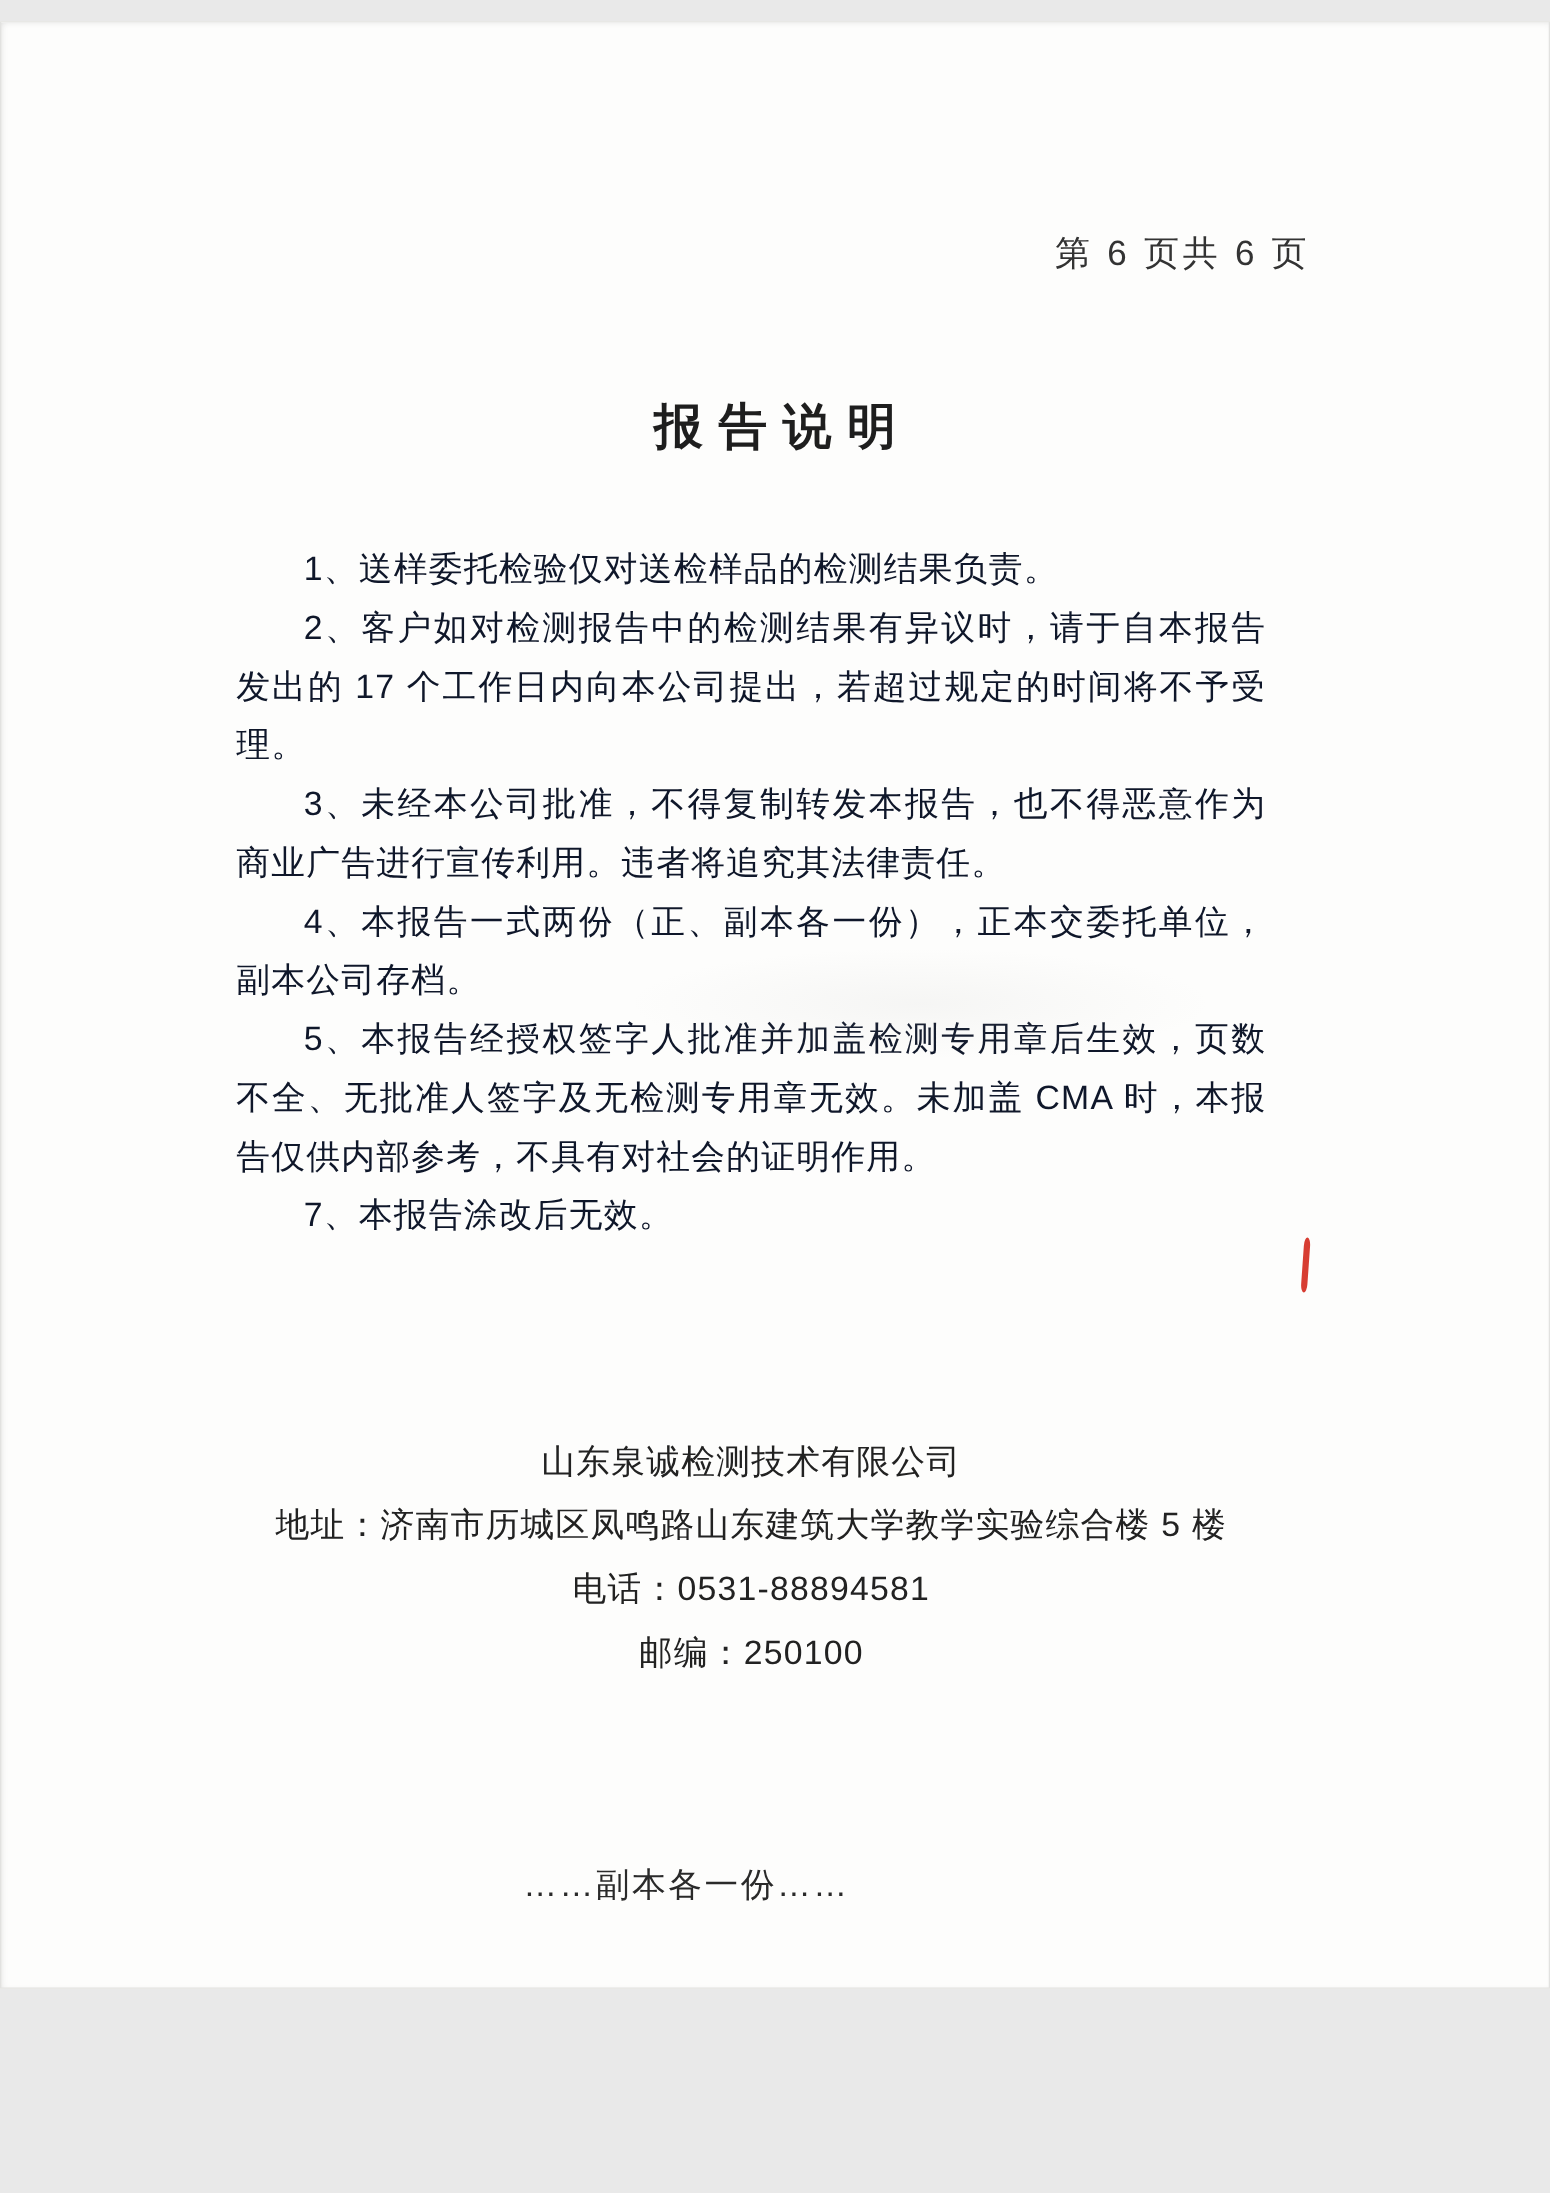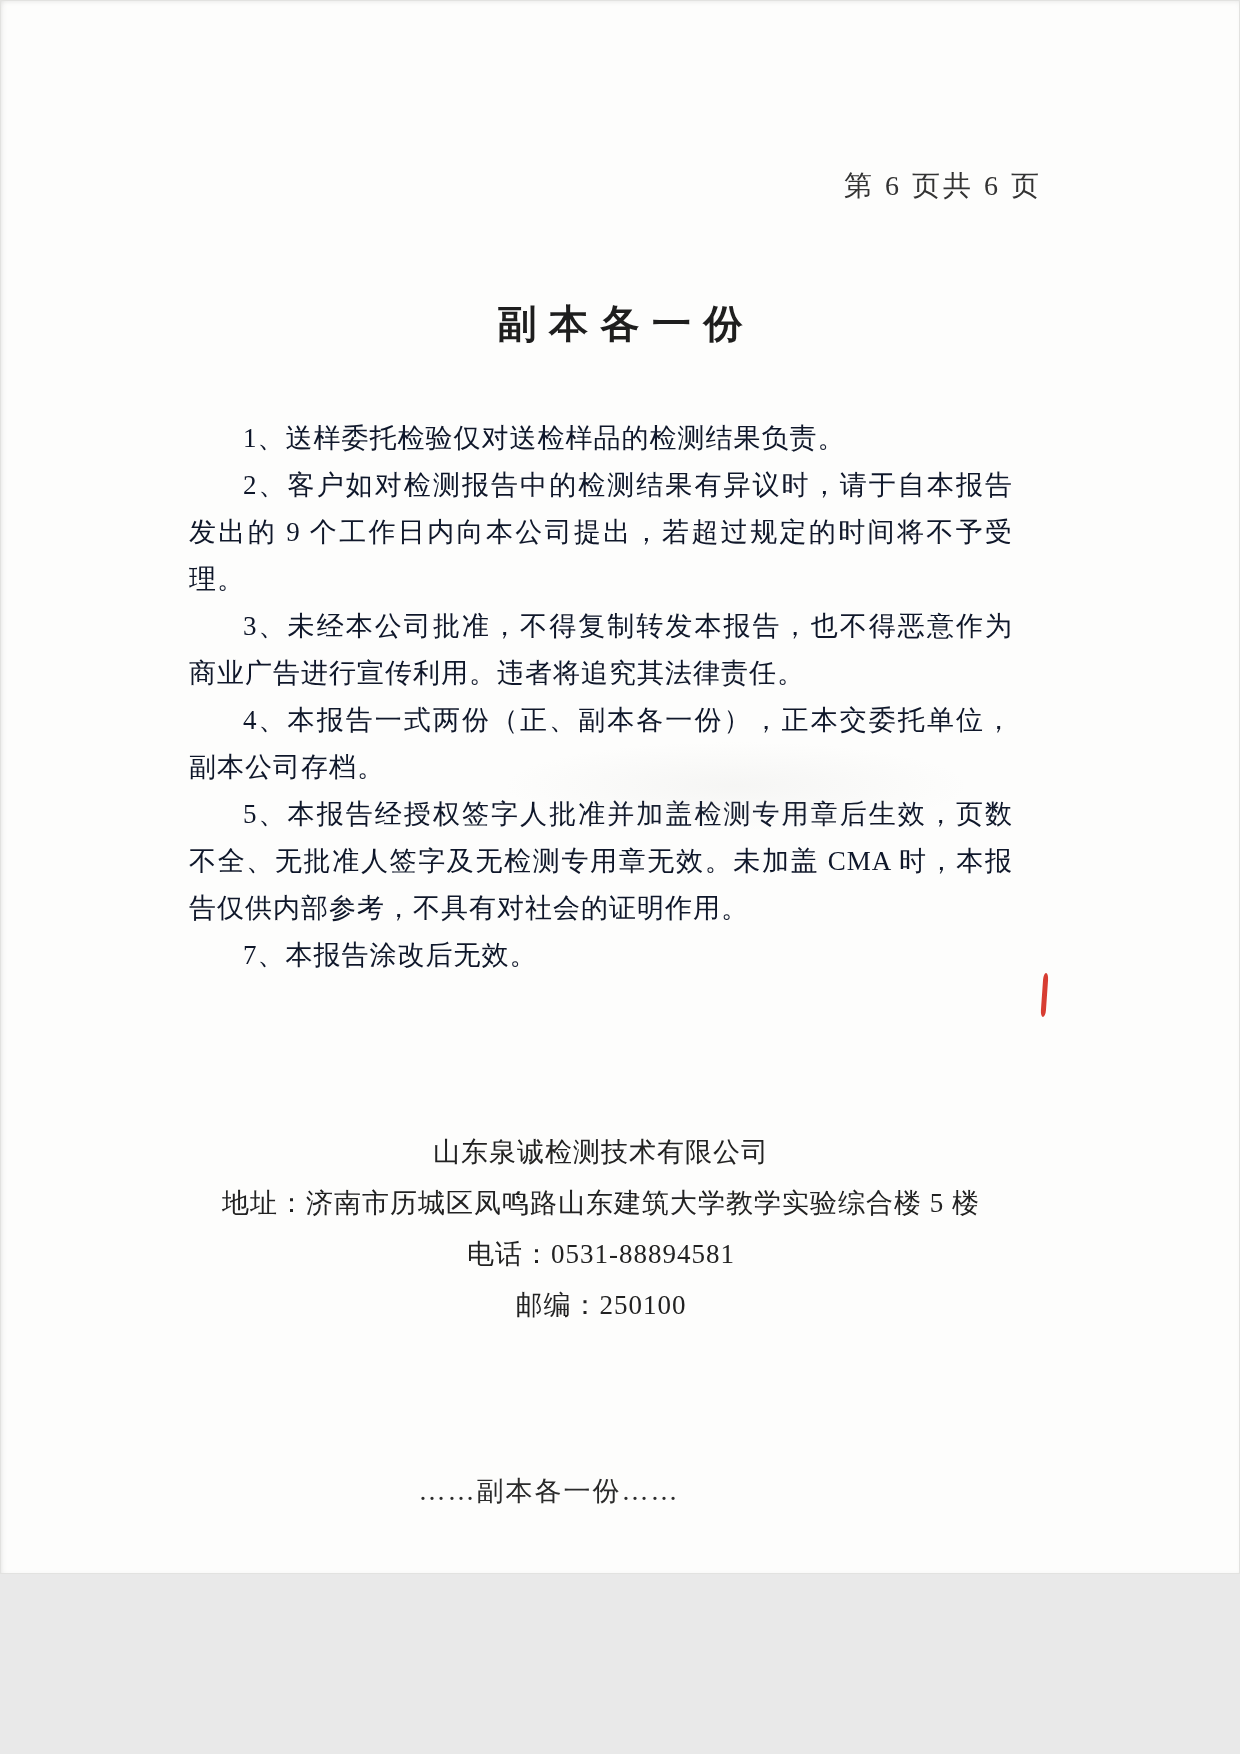--- a/index.html
+++ b/index.html
@@ -4,26 +4,26 @@
 <style>
   html, body {
     margin: 0;
     padding: 0;
     background: #e9e9e9;
   }
   .page {
     position: relative;
     width: 1240px;
     height: 1574px;
-    margin: 0 auto;
+    margin: 17px auto;
     background: #fdfdfc;
     box-sizing: border-box;
     border: 1px solid #e2e2e0;
     box-shadow: inset 3px 0 6px -3px rgba(0,0,0,0.10), inset 0 3px 6px -3px rgba(0,0,0,0.08);
-    font-family: Liberation Serif, serif;
+    font-family: Liberation Sans, sans-serif;
     color: #2b2b2b;
     overflow: hidden;
   }
   .page-number {
     position: absolute;
     top: 166px;
     left: 843px;
     font-size: 28px;
     letter-spacing: 3px;
     white-space: pre;
@@ -102,25 +102,25 @@
     pointer-events: none;
   }
 </style>
 </head>
 <body>
 
 <div class="page">
 
   <div class="page-number">第 6 页共 6 页</div>
 
-  <h1 class="report-title">副本各一份</h1>
+  <h1 class="report-title">报告说明</h1>
 
   <div class="report-notes">
     <p>1、送样委托检验仅对送检样品的检测结果负责。</p>
-    <p>2、客户如对检测报告中的检测结果有异议时，请于自本报告发出的 9 个工作日内向本公司提出，若超过规定的时间将不予受理。</p>
+    <p>2、客户如对检测报告中的检测结果有异议时，请于自本报告发出的 17 个工作日内向本公司提出，若超过规定的时间将不予受理。</p>
     <p>3、未经本公司批准，不得复制转发本报告，也不得恶意作为商业广告进行宣传利用。违者将追究其法律责任。</p>
     <p>4、本报告一式两份（正、副本各一份），正本交委托单位，副本公司存档。</p>
     <p>5、本报告经授权签字人批准并加盖检测专用章后生效，页数不全、无批准人签字及无检测专用章无效。未加盖 CMA 时，本报告仅供内部参考，不具有对社会的证明作用。</p>
     <p>7、本报告涂改后无效。</p>
   </div>
 
   <div class="company-info">
     <p>山东泉诚检测技术有限公司</p>
     <p>地址：济南市历城区凤鸣路山东建筑大学教学实验综合楼 5 楼</p>
     <p>电话：0531-88894581</p>

